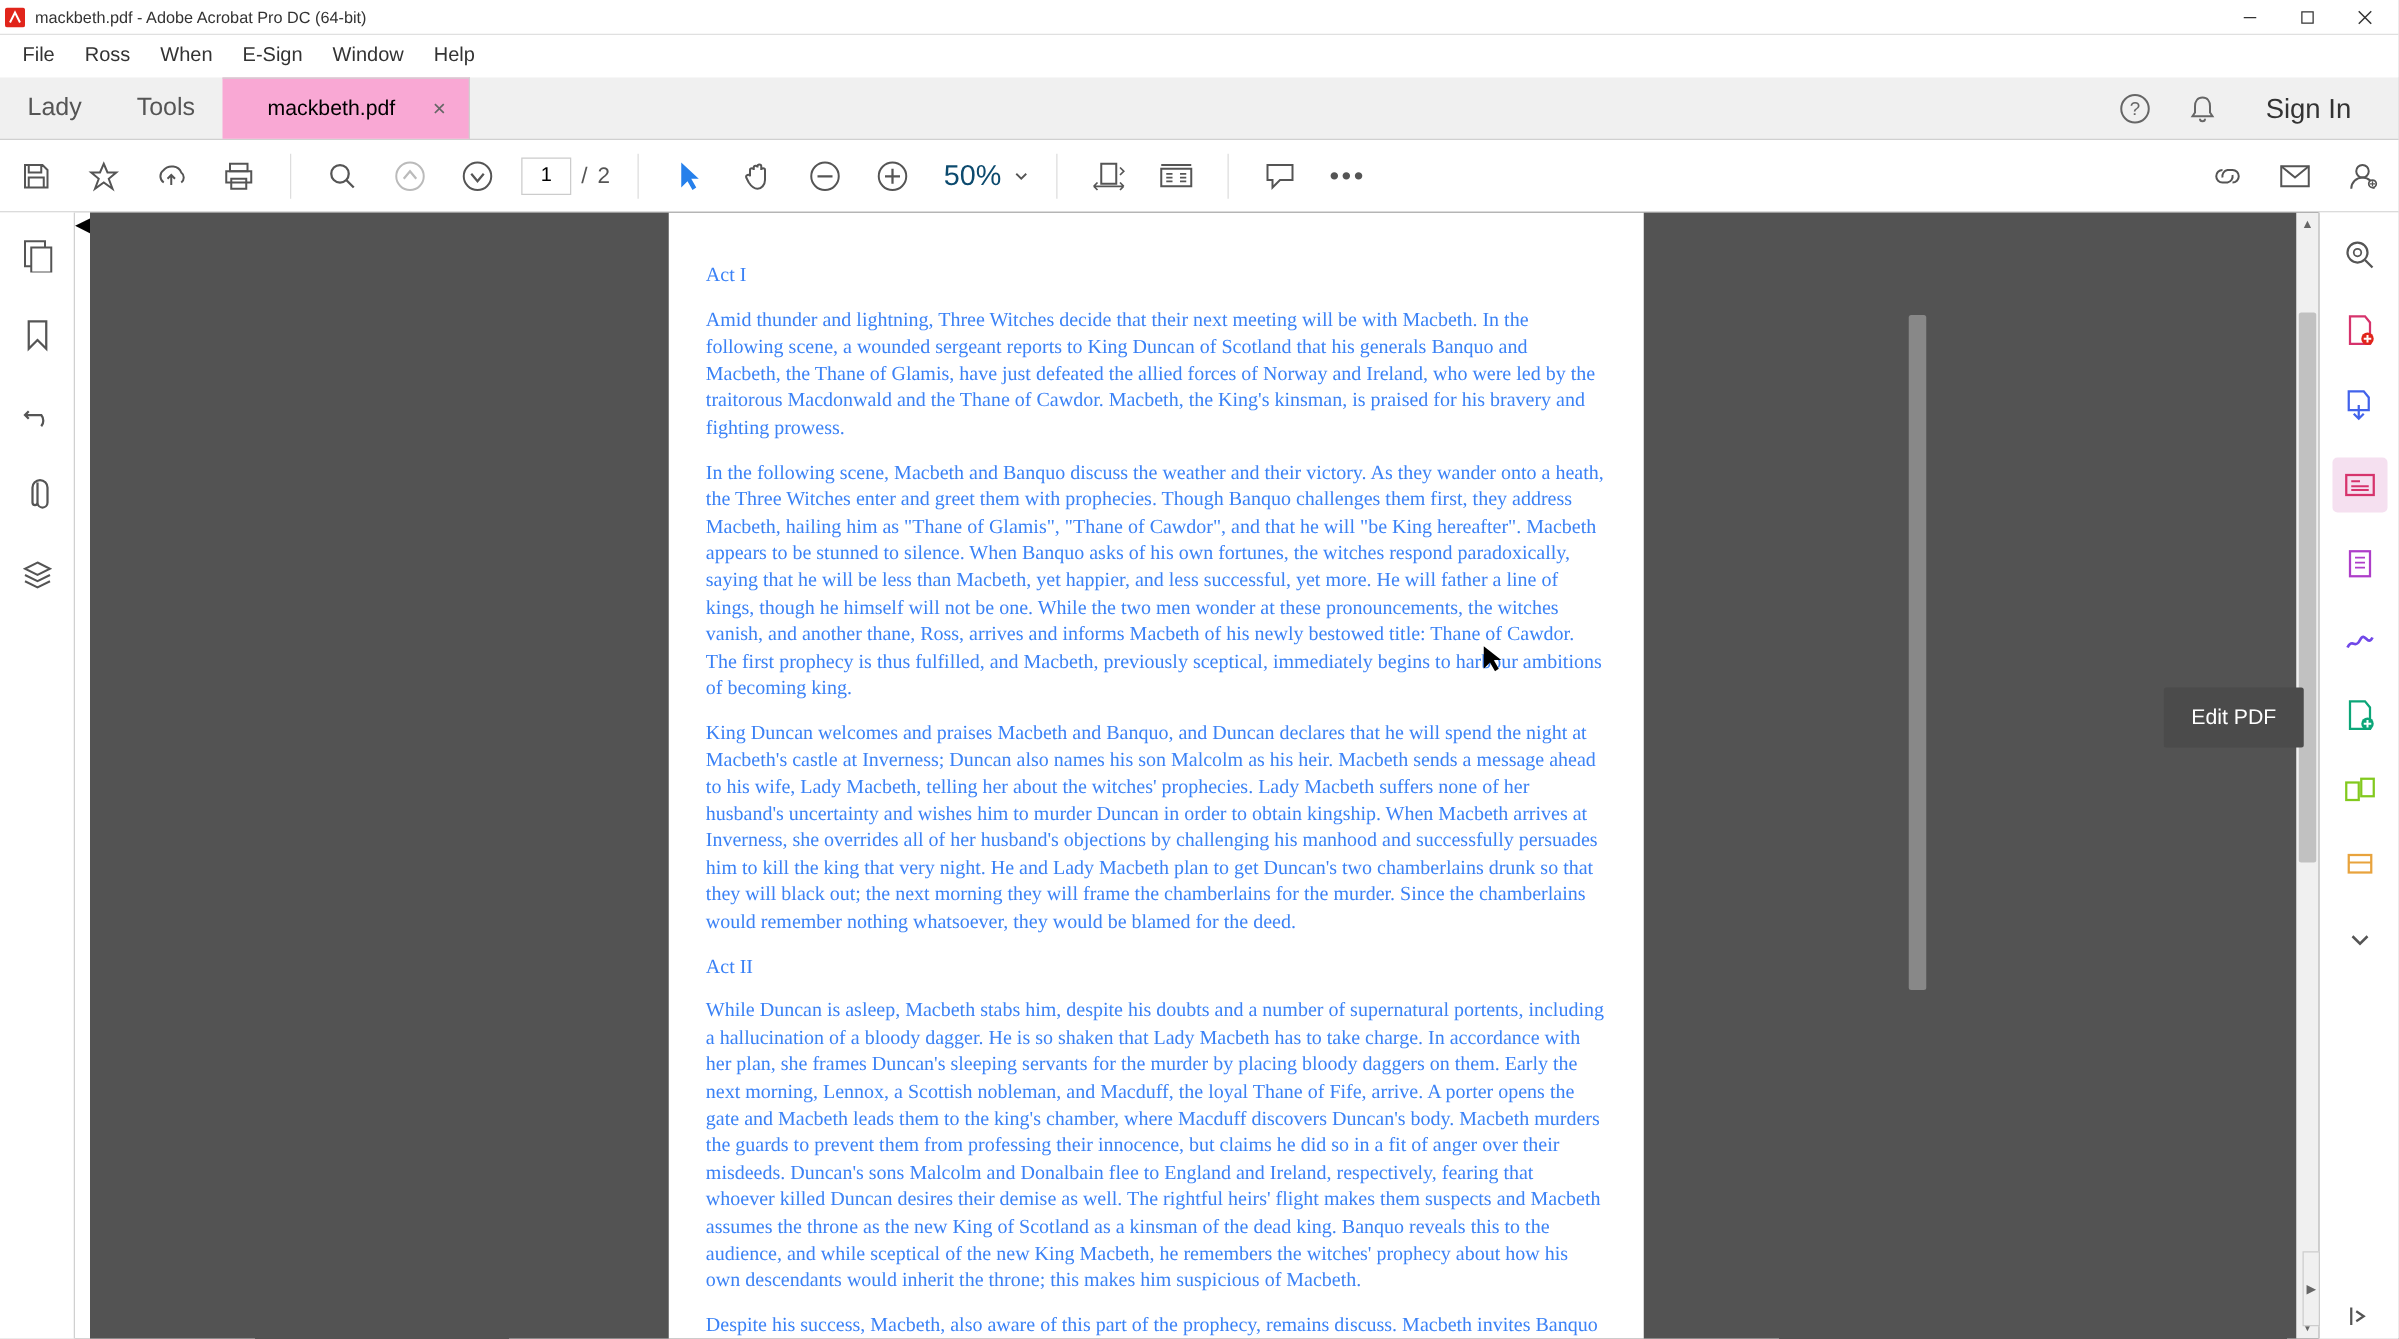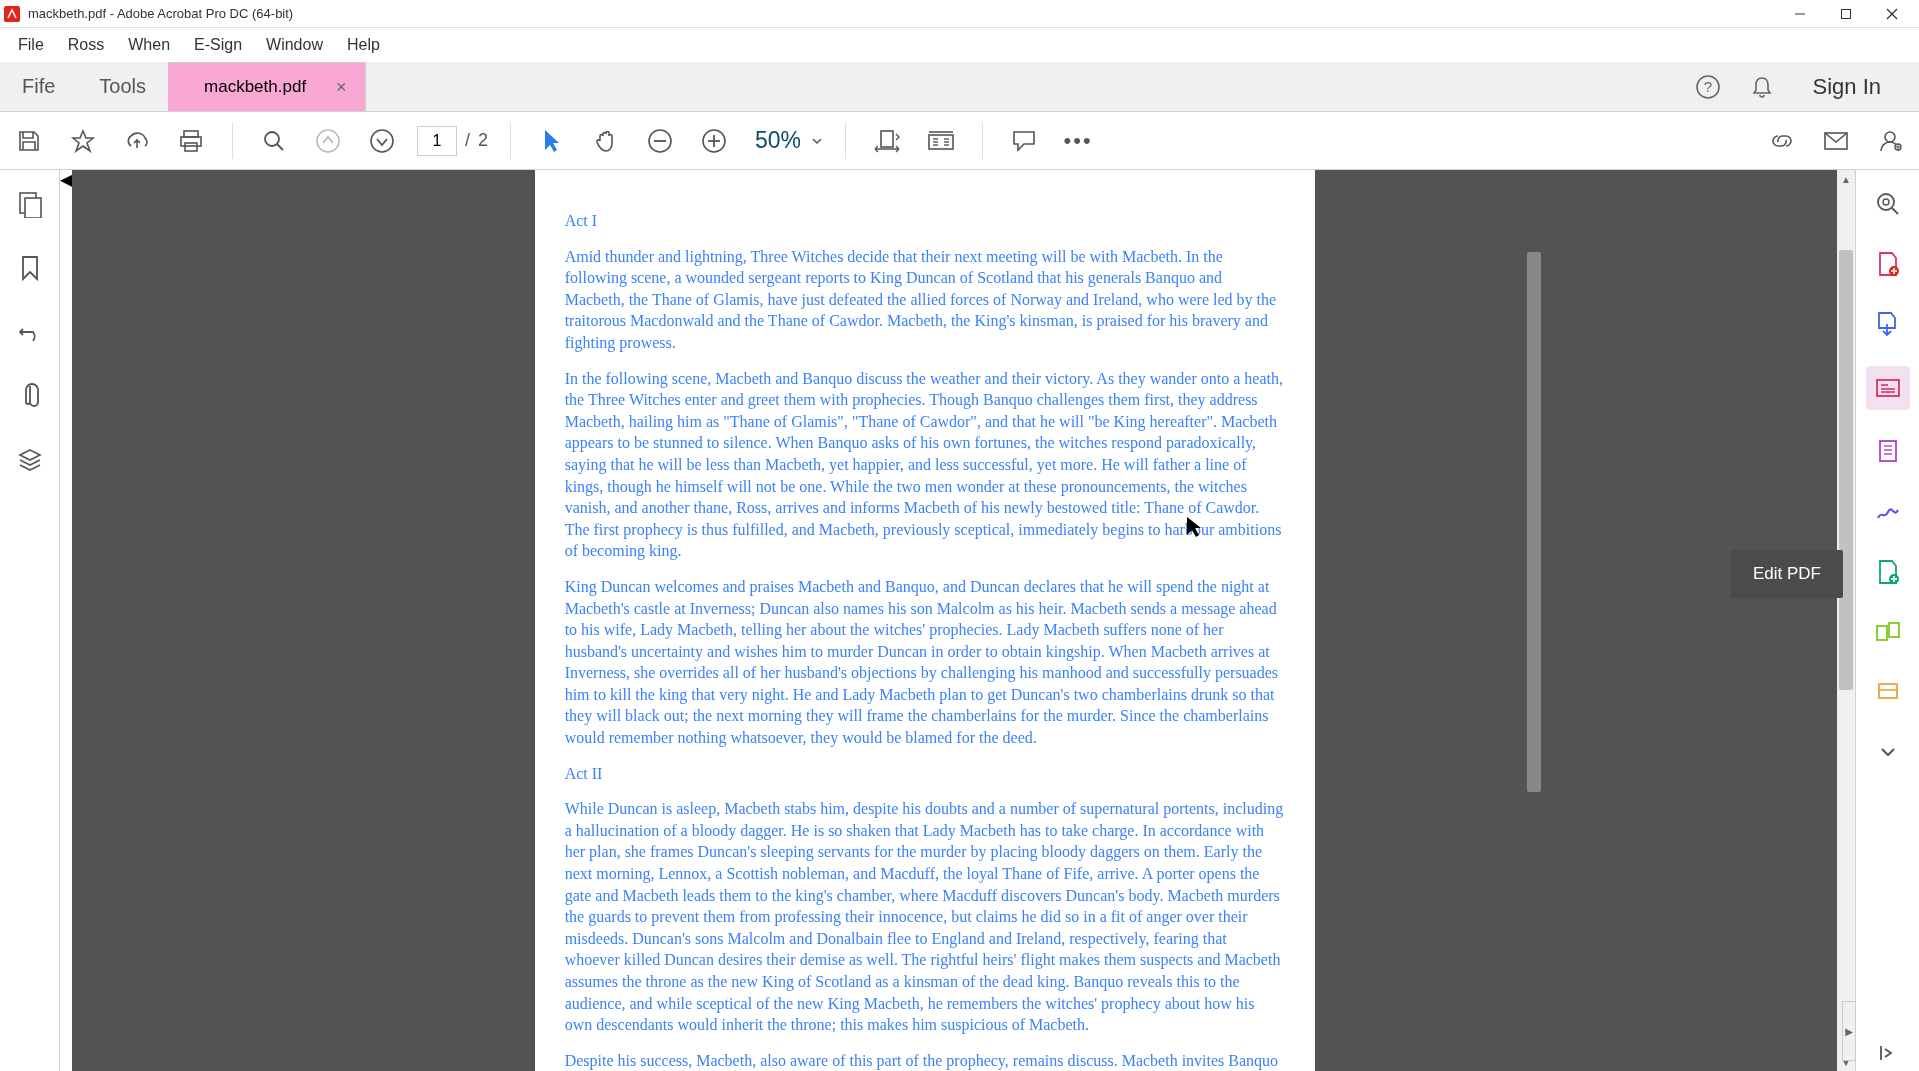--- a/index.html
+++ b/index.html
@@ -111,21 +111,21 @@
 <div class="menubar">
   <div class="menu-item">File</div>
   <div class="menu-item">Ross</div>
   <div class="menu-item">When</div>
   <div class="menu-item">E-Sign</div>
   <div class="menu-item">Window</div>
   <div class="menu-item">Help</div>
 </div>
 
 <div class="tabbar">
-  <div class="static-tab">Fife</div>
+  <div class="static-tab">Lady</div>
   <div class="static-tab">Tools</div>
   <div class="doc-tab">
     <span>mackbeth.pdf</span>
     <span class="close">×</span>
   </div>
   <div class="spacer"></div>
   <div class="right-icons">
     <div class="icon-btn">
         <svg width="26" height="26">
           <circle cx="13" cy="13" r="11" stroke="#666" stroke-width="1.6" fill="none"></circle>

